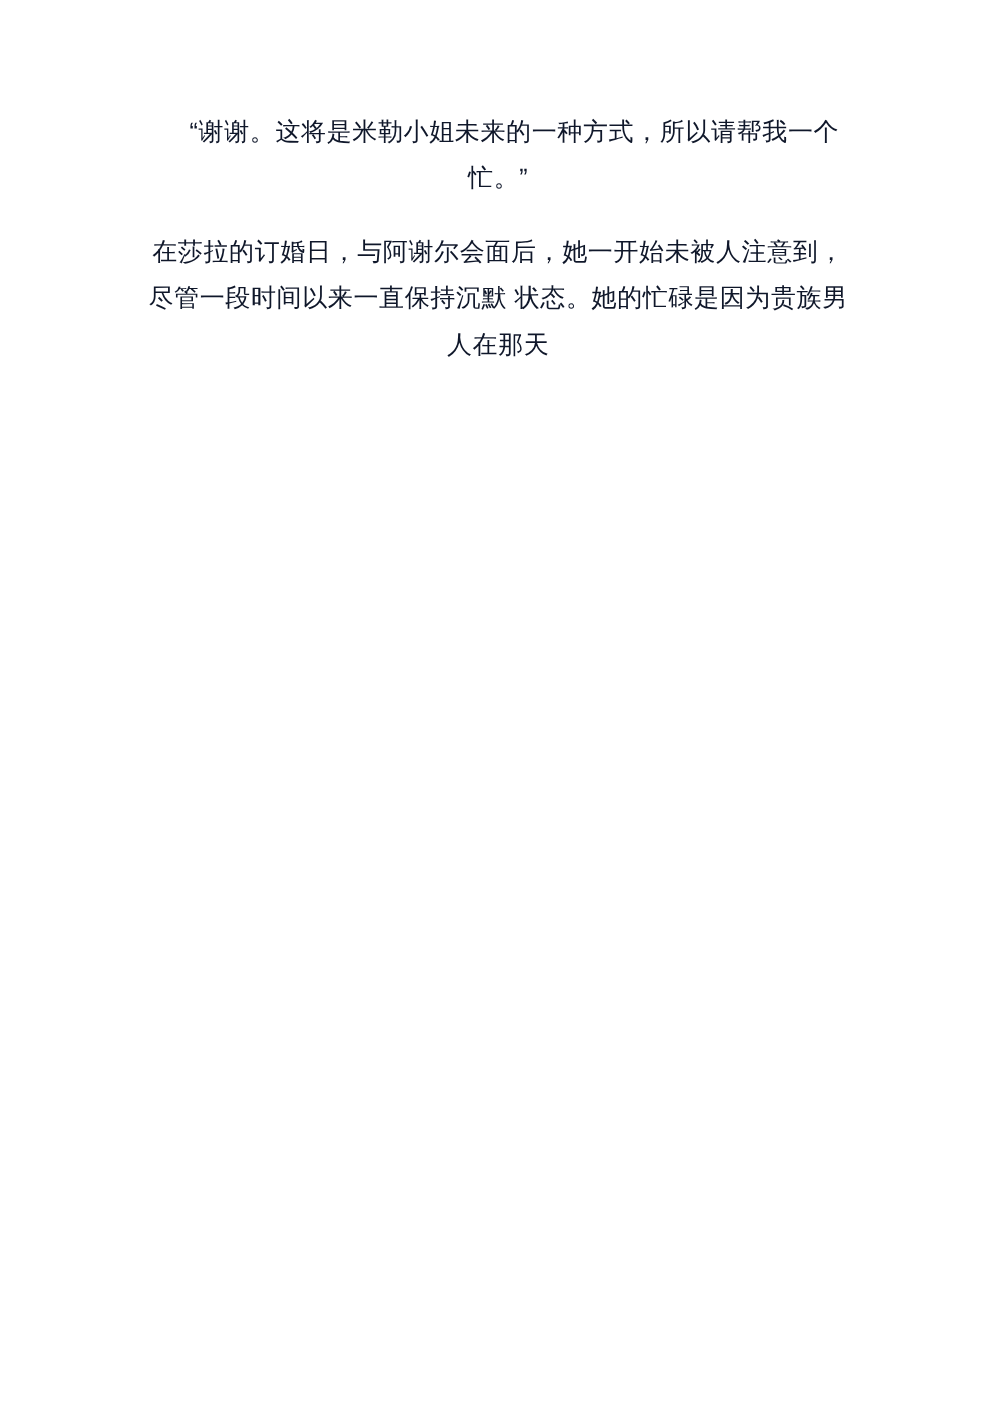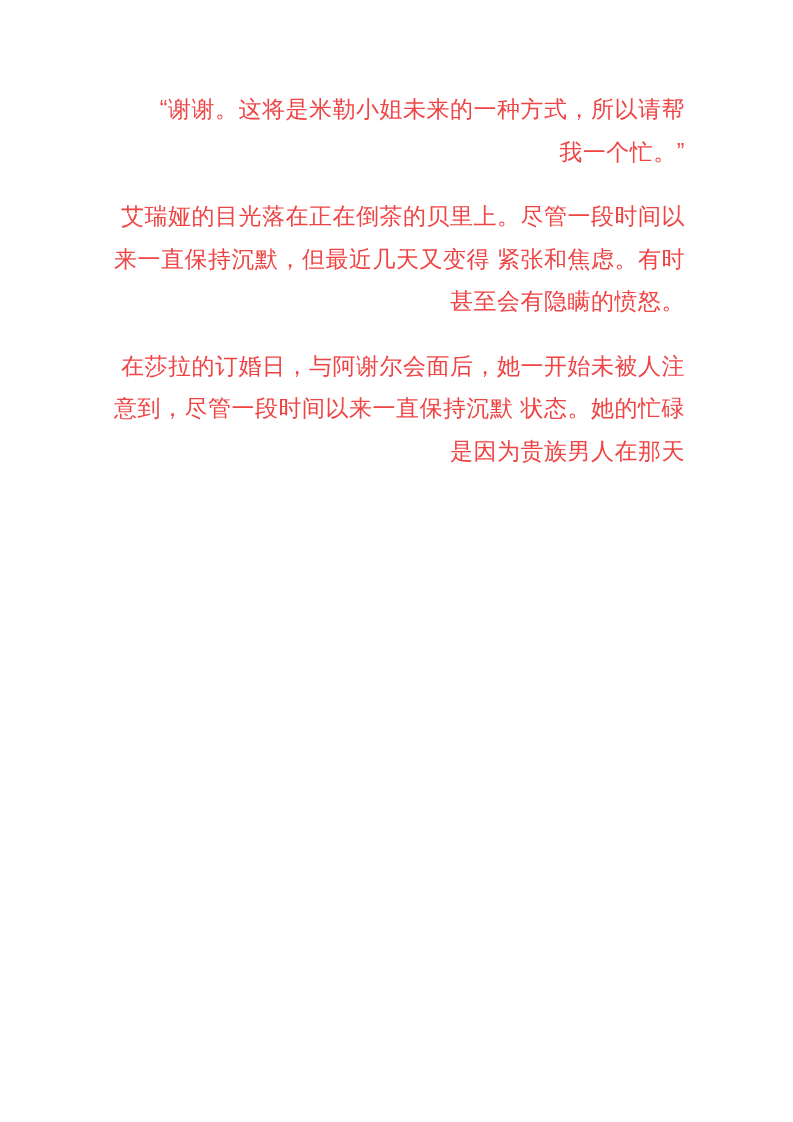--- a/index.html
+++ b/index.html
@@ -15,38 +15,37 @@
     overflow: hidden;
   }
   .page {
     box-sizing: border-box;
     width: 793px;
     height: 1122px;
     padding: 88px 108px 40px 112px;
     background: #ffffff;
   }
   .para {
-    font-size: 23px;
+    font-size: 20px;
     line-height: 1.85;
     letter-spacing: 0.5px;
-    color: #ef4444;
-    text-align: right;
+    color: #0f172a;
+    text-align: center;
     margin: 0 0 14px 0;
     word-break: break-word;
   }
   .para.indent {
     text-indent: 26px;
   }
   .gap-lg {
     margin-bottom: 46px;
   }
   .gap-md {
     margin-bottom: 22px;
   }
 </style>
 </head>
 <body>
 
 <div class="page">
   <p class="para indent gap-md">“谢谢。这将是米勒小姐未来的一种方式，所以请帮我一个忙。”</p>
-  <p class="para gap-md">艾瑞娅的目光落在正在倒茶的贝里上。尽管一段时间以来一直保持沉默，但最近几天又变得 紧张和焦虑。有时甚至会有隐瞒的愤怒。</p>
   <p class="para gap-md">在莎拉的订婚日，与阿谢尔会面后，她一开始未被人注意到，尽管一段时间以来一直保持沉默 状态。她的忙碌是因为贵族男人在那天</p>
 </div>
 
 </body></html>

